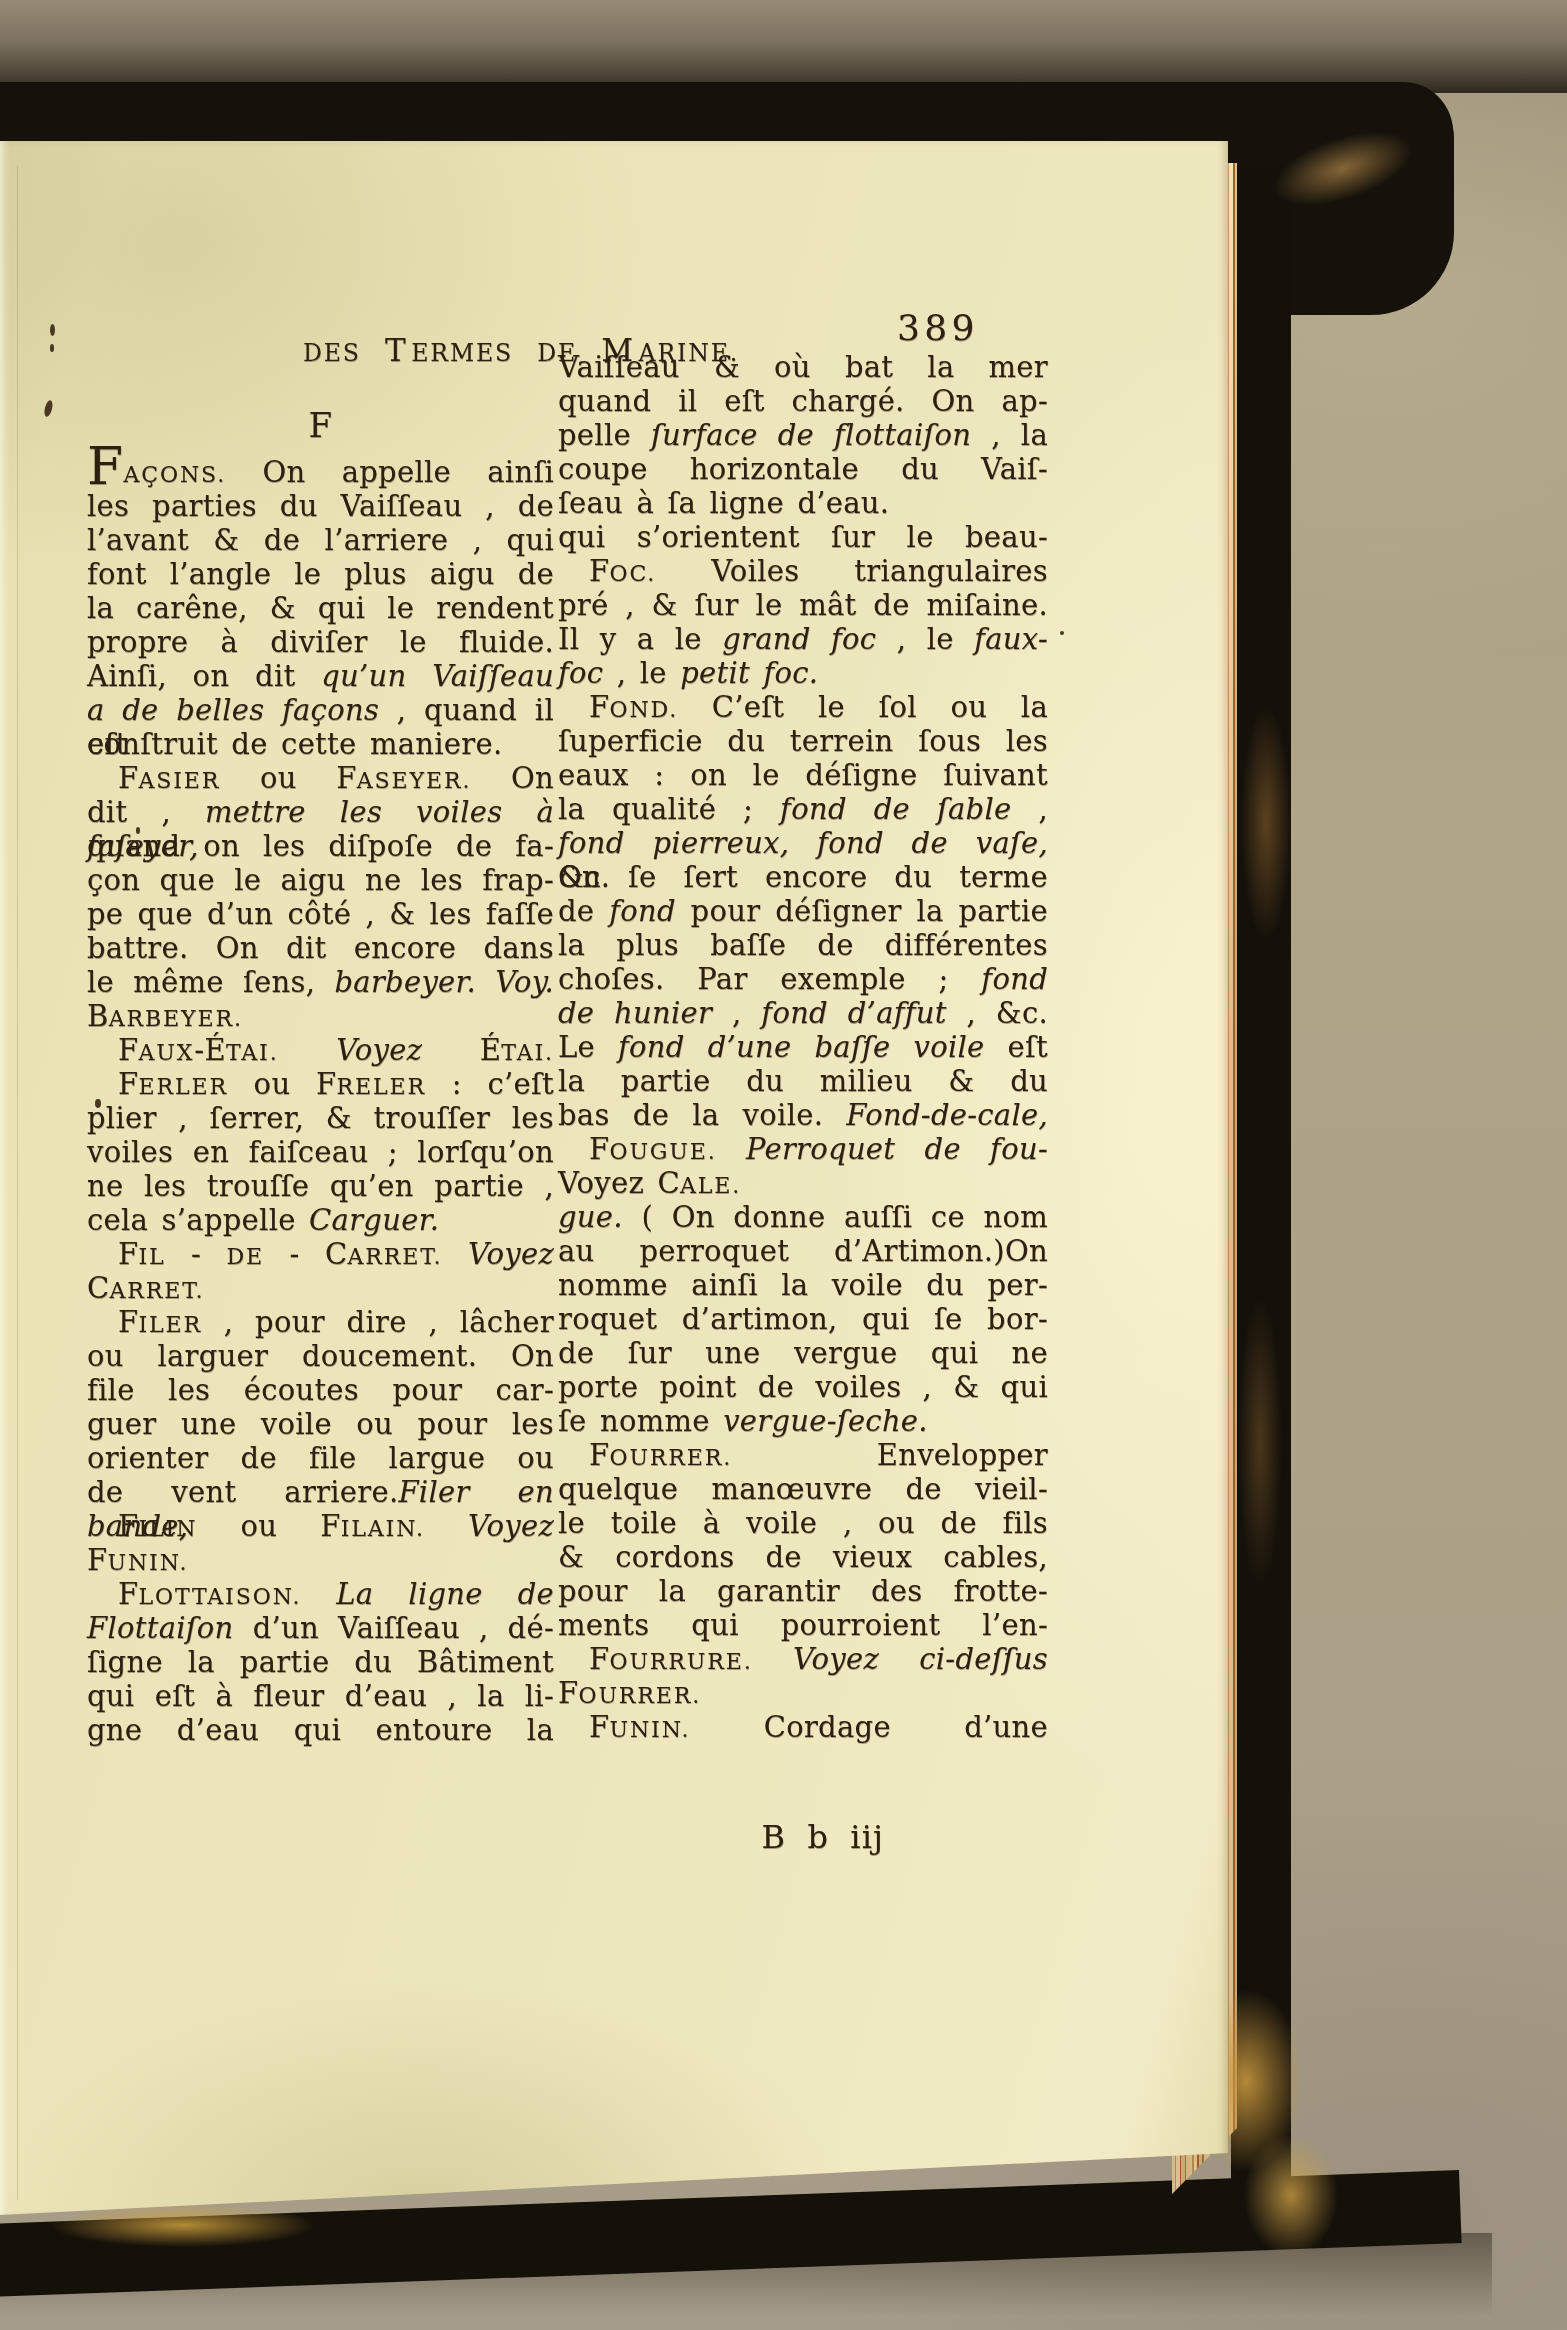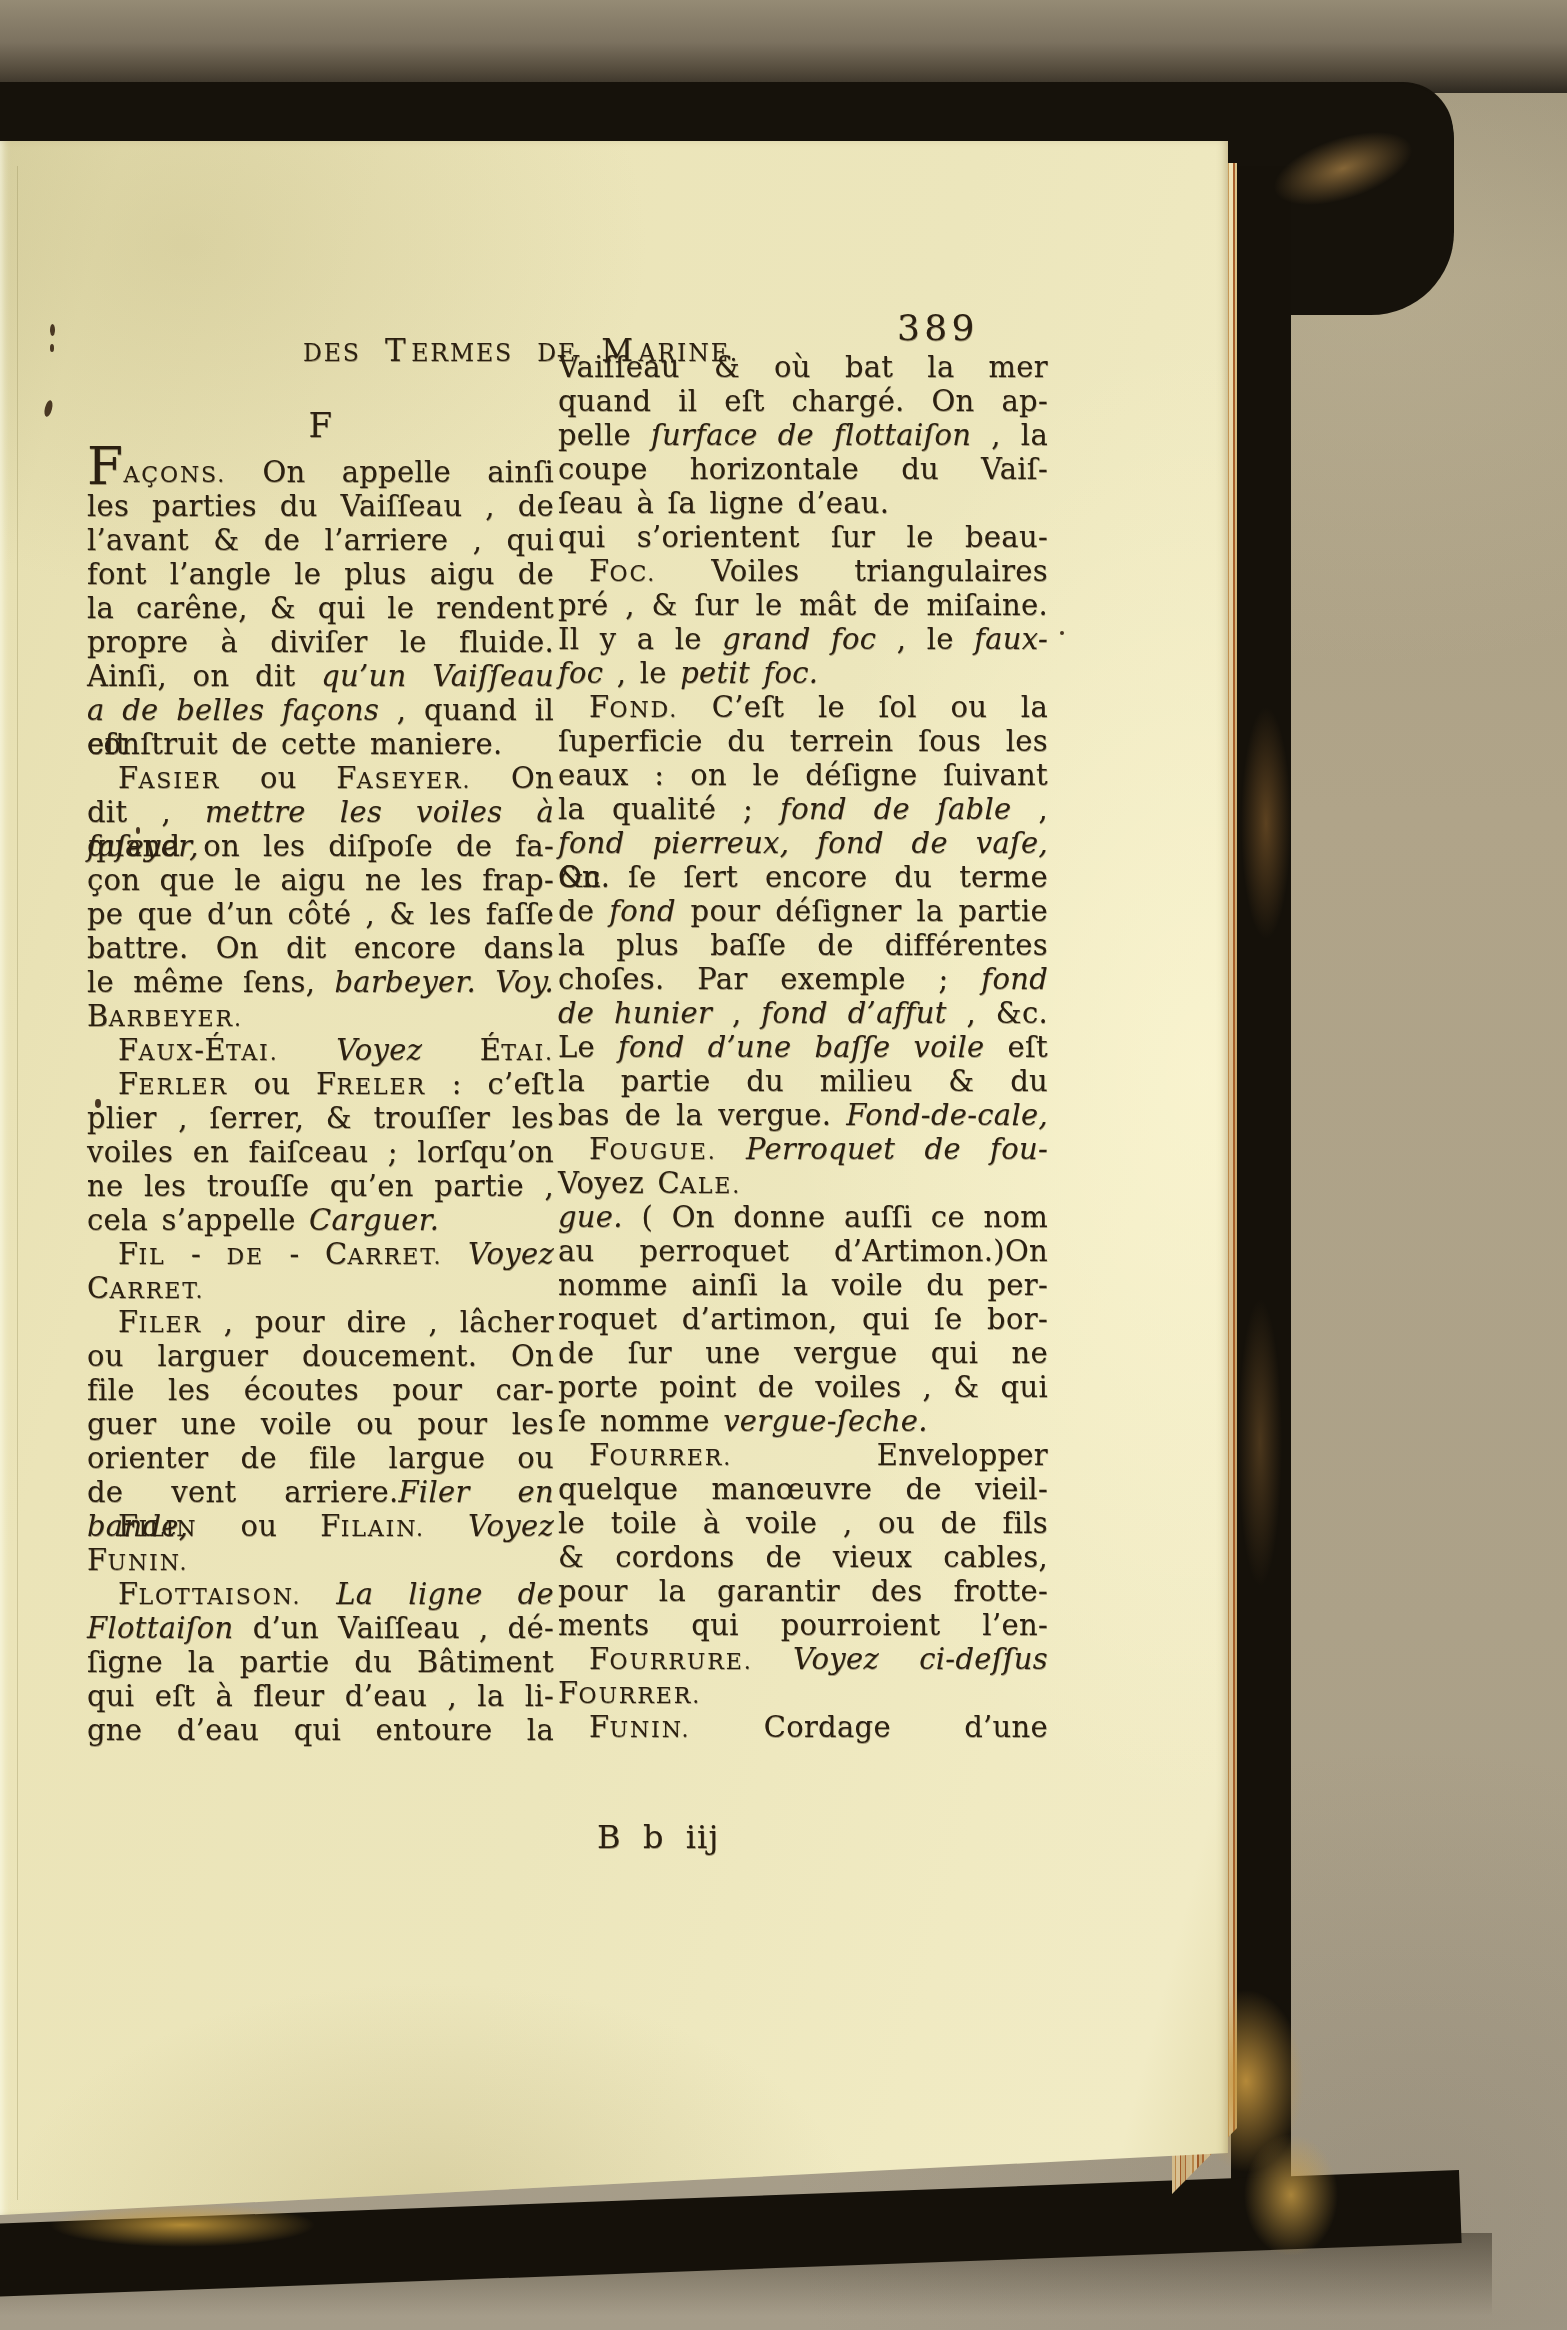--- a/index.html
+++ b/index.html
@@ -62,21 +62,21 @@
   .col{position:absolute;font-size:29px;word-spacing:3.9px;letter-spacing:0.3px;}
   #col-left{left:87px;top:401px;width:467px;}
   #col-right{left:558px;top:350px;width:490px;}
   .section-letter{height:54px;line-height:48px;text-align:center;font-size:34px;}
   .line{height:34px;line-height:34px;text-align:justify;text-align-last:justify;}
   .line.end{text-align-last:left;}
   .line.ind{padding-left:31px;}
   .sc{font-size:.76em;letter-spacing:1.9px;}
   .it{font-style:italic;}
   .ini{font-size:52px;line-height:0;vertical-align:-2.2px;}
-  .signature{position:absolute;left:597px;top:1818px;width:287px;text-align:left;
+  .signature{position:absolute;left:597px;top:1818px;width:287px;text-align:right;
     font-size:32px;letter-spacing:1.1px;word-spacing:10px;}
 </style>
 </head>
 <body>
 
 <div class="photo">
   <div class="backdrop"></div>
   <div class="backdrop-top-shade"></div>
   <div class="book-shadow"></div>
 
@@ -163,21 +163,21 @@
         <div class="line"><span>eaux : on le déſigne ſuivant</span></div>
         <div class="line"><span>la qualité ; </span><span class="it">fond de ſable</span><span> ,</span></div>
         <div class="line"><span class="it">fond pierreux, fond de vaſe,</span><span> &amp;c.</span></div>
         <div class="line"><span>On ſe ſert encore du terme</span></div>
         <div class="line"><span>de </span><span class="it">fond</span><span> pour déſigner la partie</span></div>
         <div class="line"><span>la plus baſſe de différentes</span></div>
         <div class="line"><span>choſes. Par exemple ; </span><span class="it">fond</span></div>
         <div class="line"><span class="it">de hunier</span><span> , </span><span class="it">fond d’affut</span><span> , &amp;c.</span></div>
         <div class="line"><span>Le </span><span class="it">fond d’une baſſe voile</span><span> eſt</span></div>
         <div class="line"><span>la partie du milieu &amp; du</span></div>
-        <div class="line"><span>bas de la vergue. </span><span class="it">Fond-de-cale,</span></div>
+        <div class="line"><span>bas de la voile. </span><span class="it">Fond-de-cale,</span></div>
         <div class="line ind"><span>F</span><span class="sc">OUGUE.</span><span> </span><span class="it">Perroquet de fou-</span></div>
         <div class="line end"><span>Voyez C</span><span class="sc">ALE.</span></div>
         <div class="line"><span class="it">gue.</span><span> ( On donne auſſi ce nom</span></div>
         <div class="line"><span>au perroquet d’Artimon.)On</span></div>
         <div class="line"><span>nomme ainſi la voile du per-</span></div>
         <div class="line"><span>roquet d’artimon, qui ſe bor-</span></div>
         <div class="line"><span>de ſur une vergue qui ne</span></div>
         <div class="line"><span>porte point de voiles , &amp; qui</span></div>
         <div class="line end"><span>ſe nomme </span><span class="it">vergue-ſeche.</span></div>
         <div class="line ind"><span>F</span><span class="sc">OURRER.</span><span> Envelopper</span></div>

